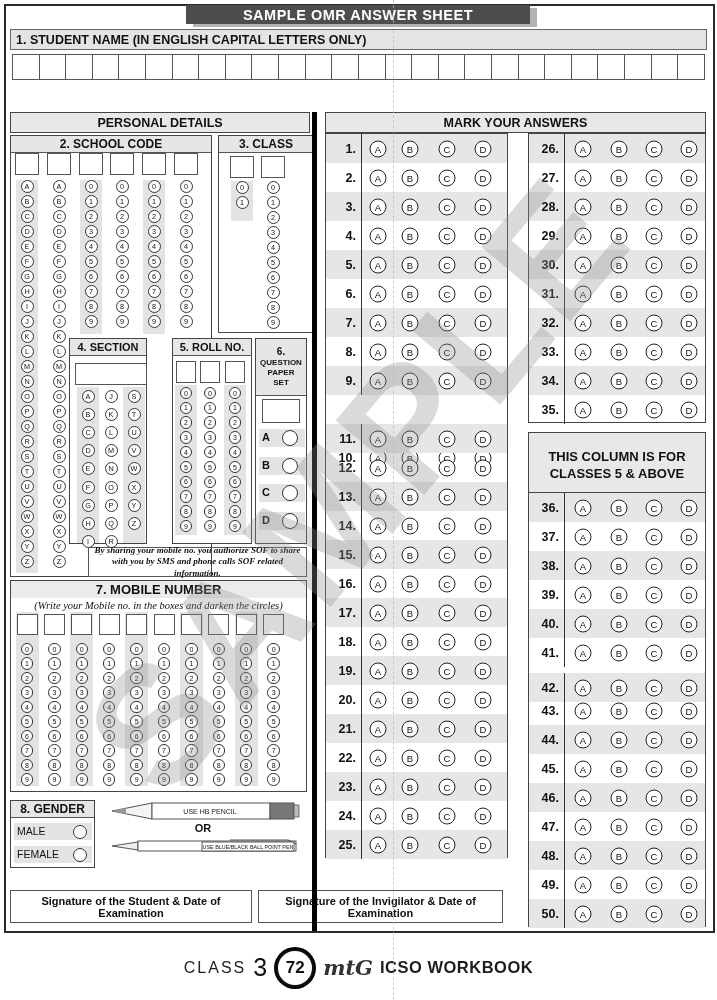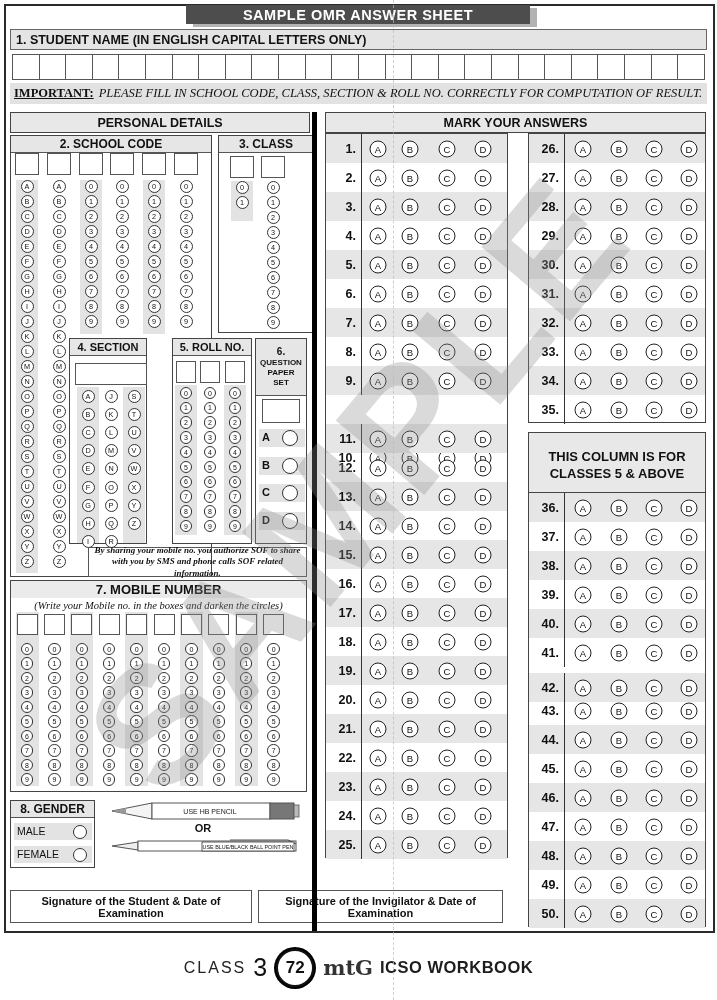--- a/index.html
+++ b/index.html
@@ -50,21 +50,21 @@
            background:#fff;text-align:center}
   .watermark{position:absolute;left:-22px;top:388px;width:760px;text-align:center;font-size:168px;font-weight:bold;
              color:#8f8f8f;opacity:.32;transform:rotate(-50deg);letter-spacing:6px;z-index:30;pointer-events:none;
              font-family:"Liberation Sans",sans-serif}
   .footer{position:absolute;left:0;top:940px;width:717px;height:55px;display:flex;align-items:center;justify-content:center;gap:7px;z-index:5}
   .f-class{font-size:16px;letter-spacing:2px;color:#222}
   .f-num{font-size:25px;color:#111}
   .badge{width:42px;height:42px;border-radius:50%;background:#000000;display:flex;align-items:center;justify-content:center}
   .badge-inner{width:34px;height:34px;border-radius:50%;background:#fff;border:2.5px solid #111;display:flex;align-items:center;
                justify-content:center;font-weight:bold;font-size:17px}
-  .f-brand{font-family:"DejaVu Serif",serif;font-weight:bold;font-size:21px;color:#333}
+  .f-brand{font-family:"DejaVu Serif",serif;font-style:italic;font-weight:bold;font-size:21px;color:#333}
   .f-series{font-weight:bold;font-size:16.5px;color:#1d1d1d;letter-spacing:.5px}
   .or-label{position:absolute;left:188px;top:822px;width:30px;text-align:center;font-weight:bold;font-size:11px;z-index:5}
   .pencil-wrap{position:absolute;left:110px;top:800px;z-index:5}
   .pen-wrap{position:absolute;left:110px;top:836px;z-index:5}
   .glabel{position:absolute;left:6px;font-size:10.5px;z-index:2}
   .qps-hline{font-weight:bold;text-align:center;line-height:1.25}
 </style>
 </head>
 <body>
 
@@ -97,24 +97,20 @@
       <div class="name-cell"></div>
       <div class="name-cell"></div>
       <div class="name-cell"></div>
       <div class="name-cell"></div>
       <div class="name-cell"></div>
       <div class="name-cell"></div>
       <div class="name-cell"></div>
       <div class="name-cell"></div>
     </div>
 
-  <div class="important">
-    <span class="imp-label">IMPORTANT:</span>
-    <span class="imp-text">PLEASE FILL IN SCHOOL CODE, CLASS, SECTION &amp; ROLL NO. CORRECTLY FOR COMPUTATION OF RESULT.</span>
-  </div>
 
   <div class="pd-header">PERSONAL DETAILS</div>
   <div class="ans-header">MARK YOUR ANSWERS</div>
   <div class="divider"></div>
 
   <div class="box" id="schoolCodeBox" style="left:10px;top:135px;width:202px;height:442px;z-index:3">
     <div class="hdr">2. SCHOOL CODE</div>
   <div class="stripe" style="left: 5px; top: 44px; width: 22px; height: 393px;"></div>
       <div class="stripe" style="left: 69px; top: 44px; width: 22px; height: 154px;"></div>
       <div class="stripe" style="left: 132px; top: 44px; width: 22px; height: 154px;"></div>

